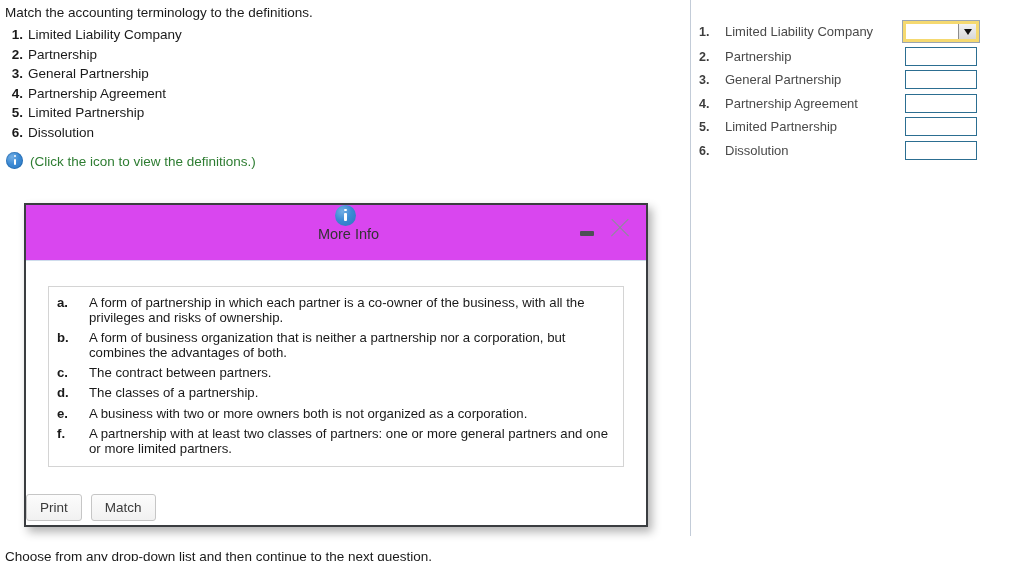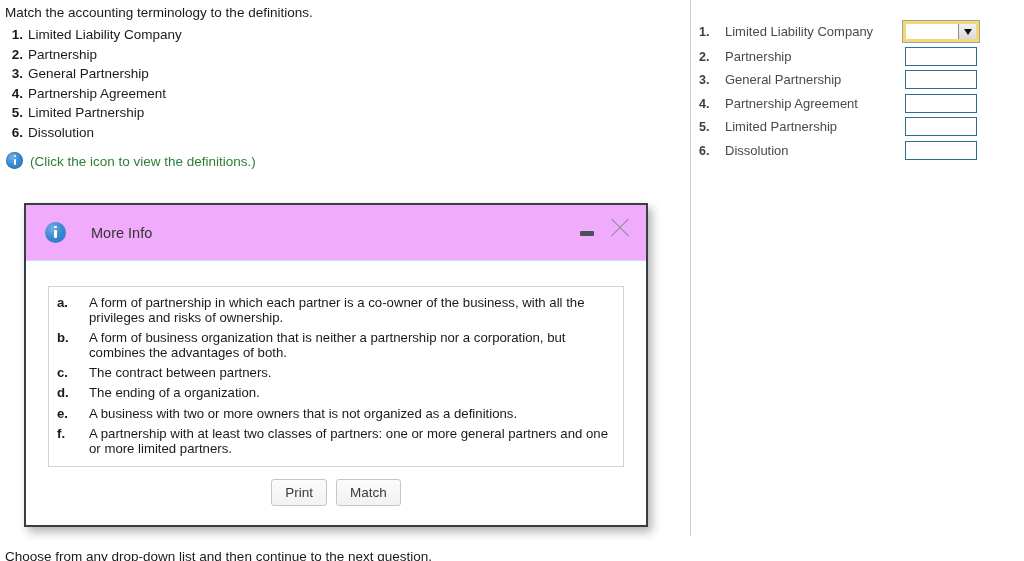--- a/index.html
+++ b/index.html
@@ -187,24 +187,25 @@
     width: 624px;
     height: 324px;
     background: #ffffff;
     border: 2px solid #3a3d40;
     box-sizing: border-box;
     box-shadow: 4px 5px 9px rgba(0,0,0,.30);
   }
   #modal-titlebar {
     position: relative;
     height: 55px;
-    background: #f0abfc;
+    background: #d946ef;
     border-bottom: 1px solid #cfdcec;
     display: flex;
     align-items: center;
+    flex-direction: column;
   }
   #modal-info-icon {
     margin-left: 19px;
     width: 21px; height: 21px;
     border-radius: 50%;
     background: radial-gradient(circle at 35% 30%, #73aee4 0%, #3c8ad4 45%, #2a76c0 100%);
     position: relative;
     flex: none;
   }
   #modal-info-icon::before {
@@ -281,23 +282,22 @@
     width: 15px;
     flex: none;
     text-align: left;
     margin-right: 5px;
   }
   .def-text { flex: 1; margin-left: 12px; }
 
   #modal-footer {
     position: absolute;
     left: 0; right: 0;
-    top: 274px;
-    display: flex;
-    justify-content: center;
+    top: 289px;
+    display: flex;
     gap: 9px;
   }
   .modal-btn {
     min-width: 55px;
     height: 27px;
     padding: 0 13px;
     font-family: "Liberation Sans", sans-serif;
     font-size: 13.5px;
     color: #3a3a3a;
     background: linear-gradient(#fcfcfc, #f1f1f1);
@@ -410,25 +410,25 @@
     <div class="def-row">
       <span class="def-letter">b.</span>
       <span class="def-text">A form of business organization that is neither a partnership nor a corporation, but combines the advantages of both.</span>
     </div>
     <div class="def-row">
       <span class="def-letter">c.</span>
       <span class="def-text">The contract between partners.</span>
     </div>
     <div class="def-row">
       <span class="def-letter">d.</span>
-      <span class="def-text">The ending of a organization.</span>
+      <span class="def-text">The classes of a partnership.</span>
     </div>
     <div class="def-row">
       <span class="def-letter">e.</span>
-      <span class="def-text">A business with two or more owners that is not organized as a definitions.</span>
+      <span class="def-text">A business with two or more owners both is not organized as a corporation.</span>
     </div>
     <div class="def-row">
       <span class="def-letter">f.</span>
       <span class="def-text">A partnership with at least two classes of partners: one or more general partners and one or more limited partners.</span>
     </div>
   </div>
 
   <div id="modal-footer">
     <button class="modal-btn">Print</button>
     <button class="modal-btn">Match</button>

